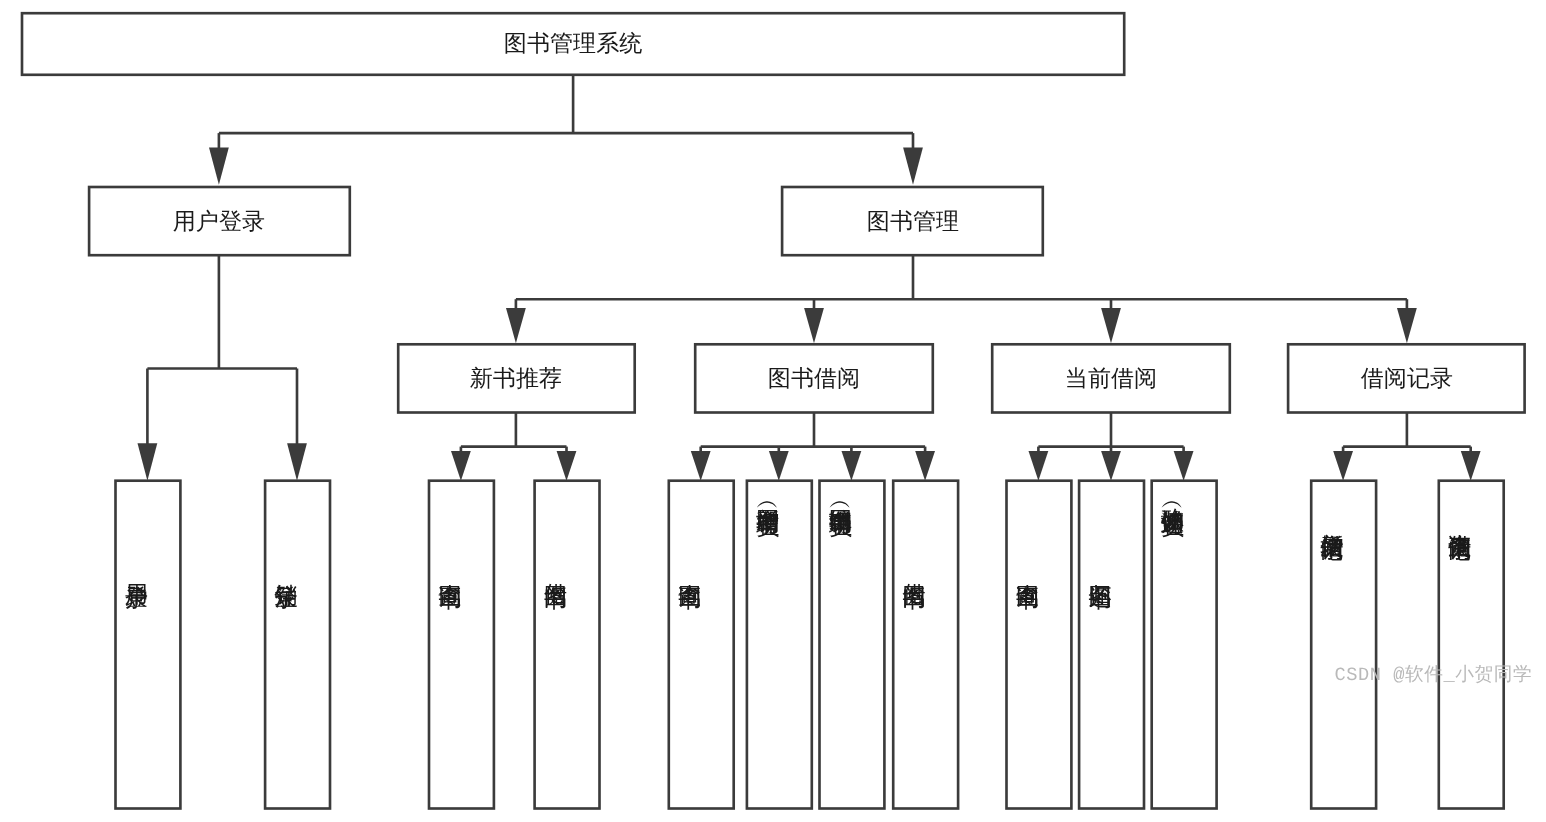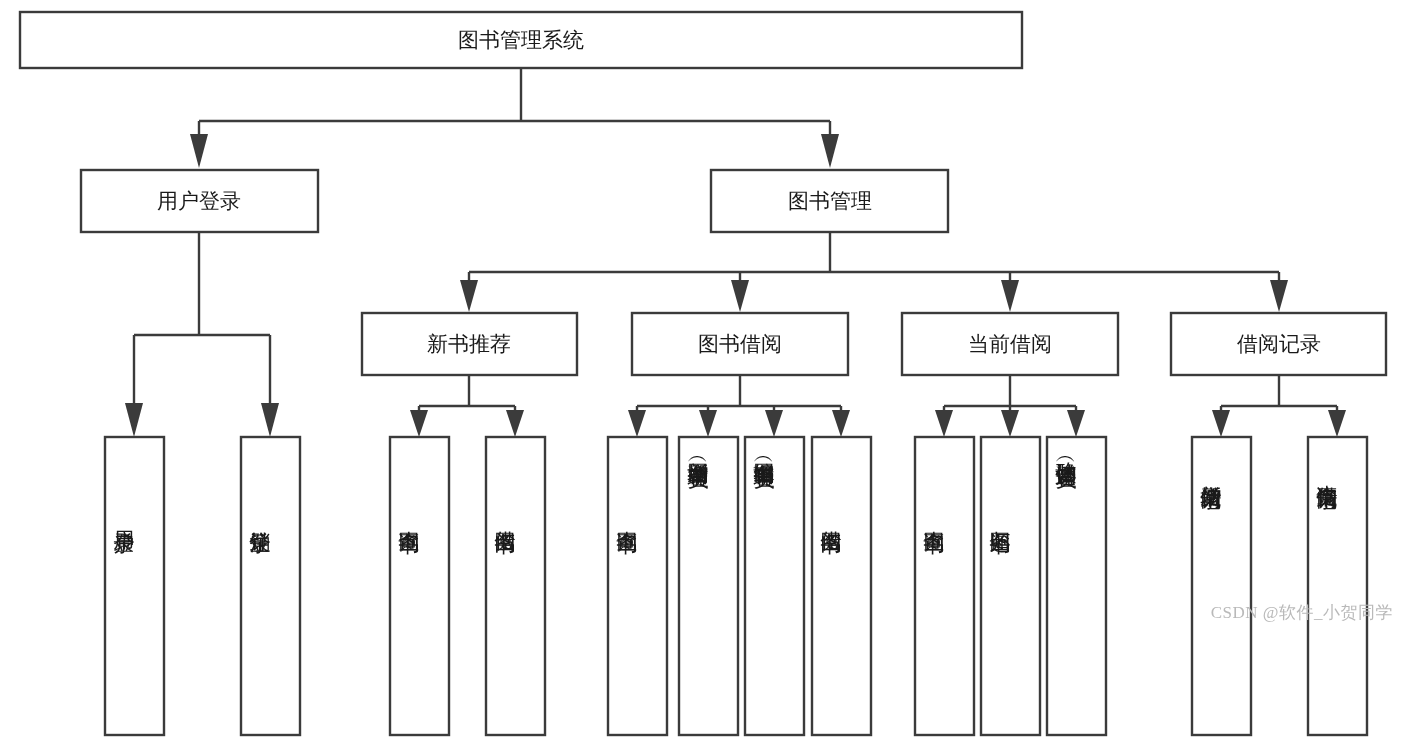--- a/index.html
+++ b/index.html
@@ -58,21 +58,21 @@
     color: #1a1a1a;
     letter-spacing: 1px;
     white-space: nowrap;
     text-align: left;
     pointer-events: none;
   }
   .watermark {
     position: absolute;
     right: 12px;
     bottom: 6px;
-    font-family: Liberation Serif, serif;
+    font-family: Liberation Mono, monospace;
     font-size: 17px;
     color: #b9b9b9;
     white-space: nowrap;
     letter-spacing: 0.5px;
   }
 </style>
 </head>
 <body>
 
 <div id="diagram-root">

